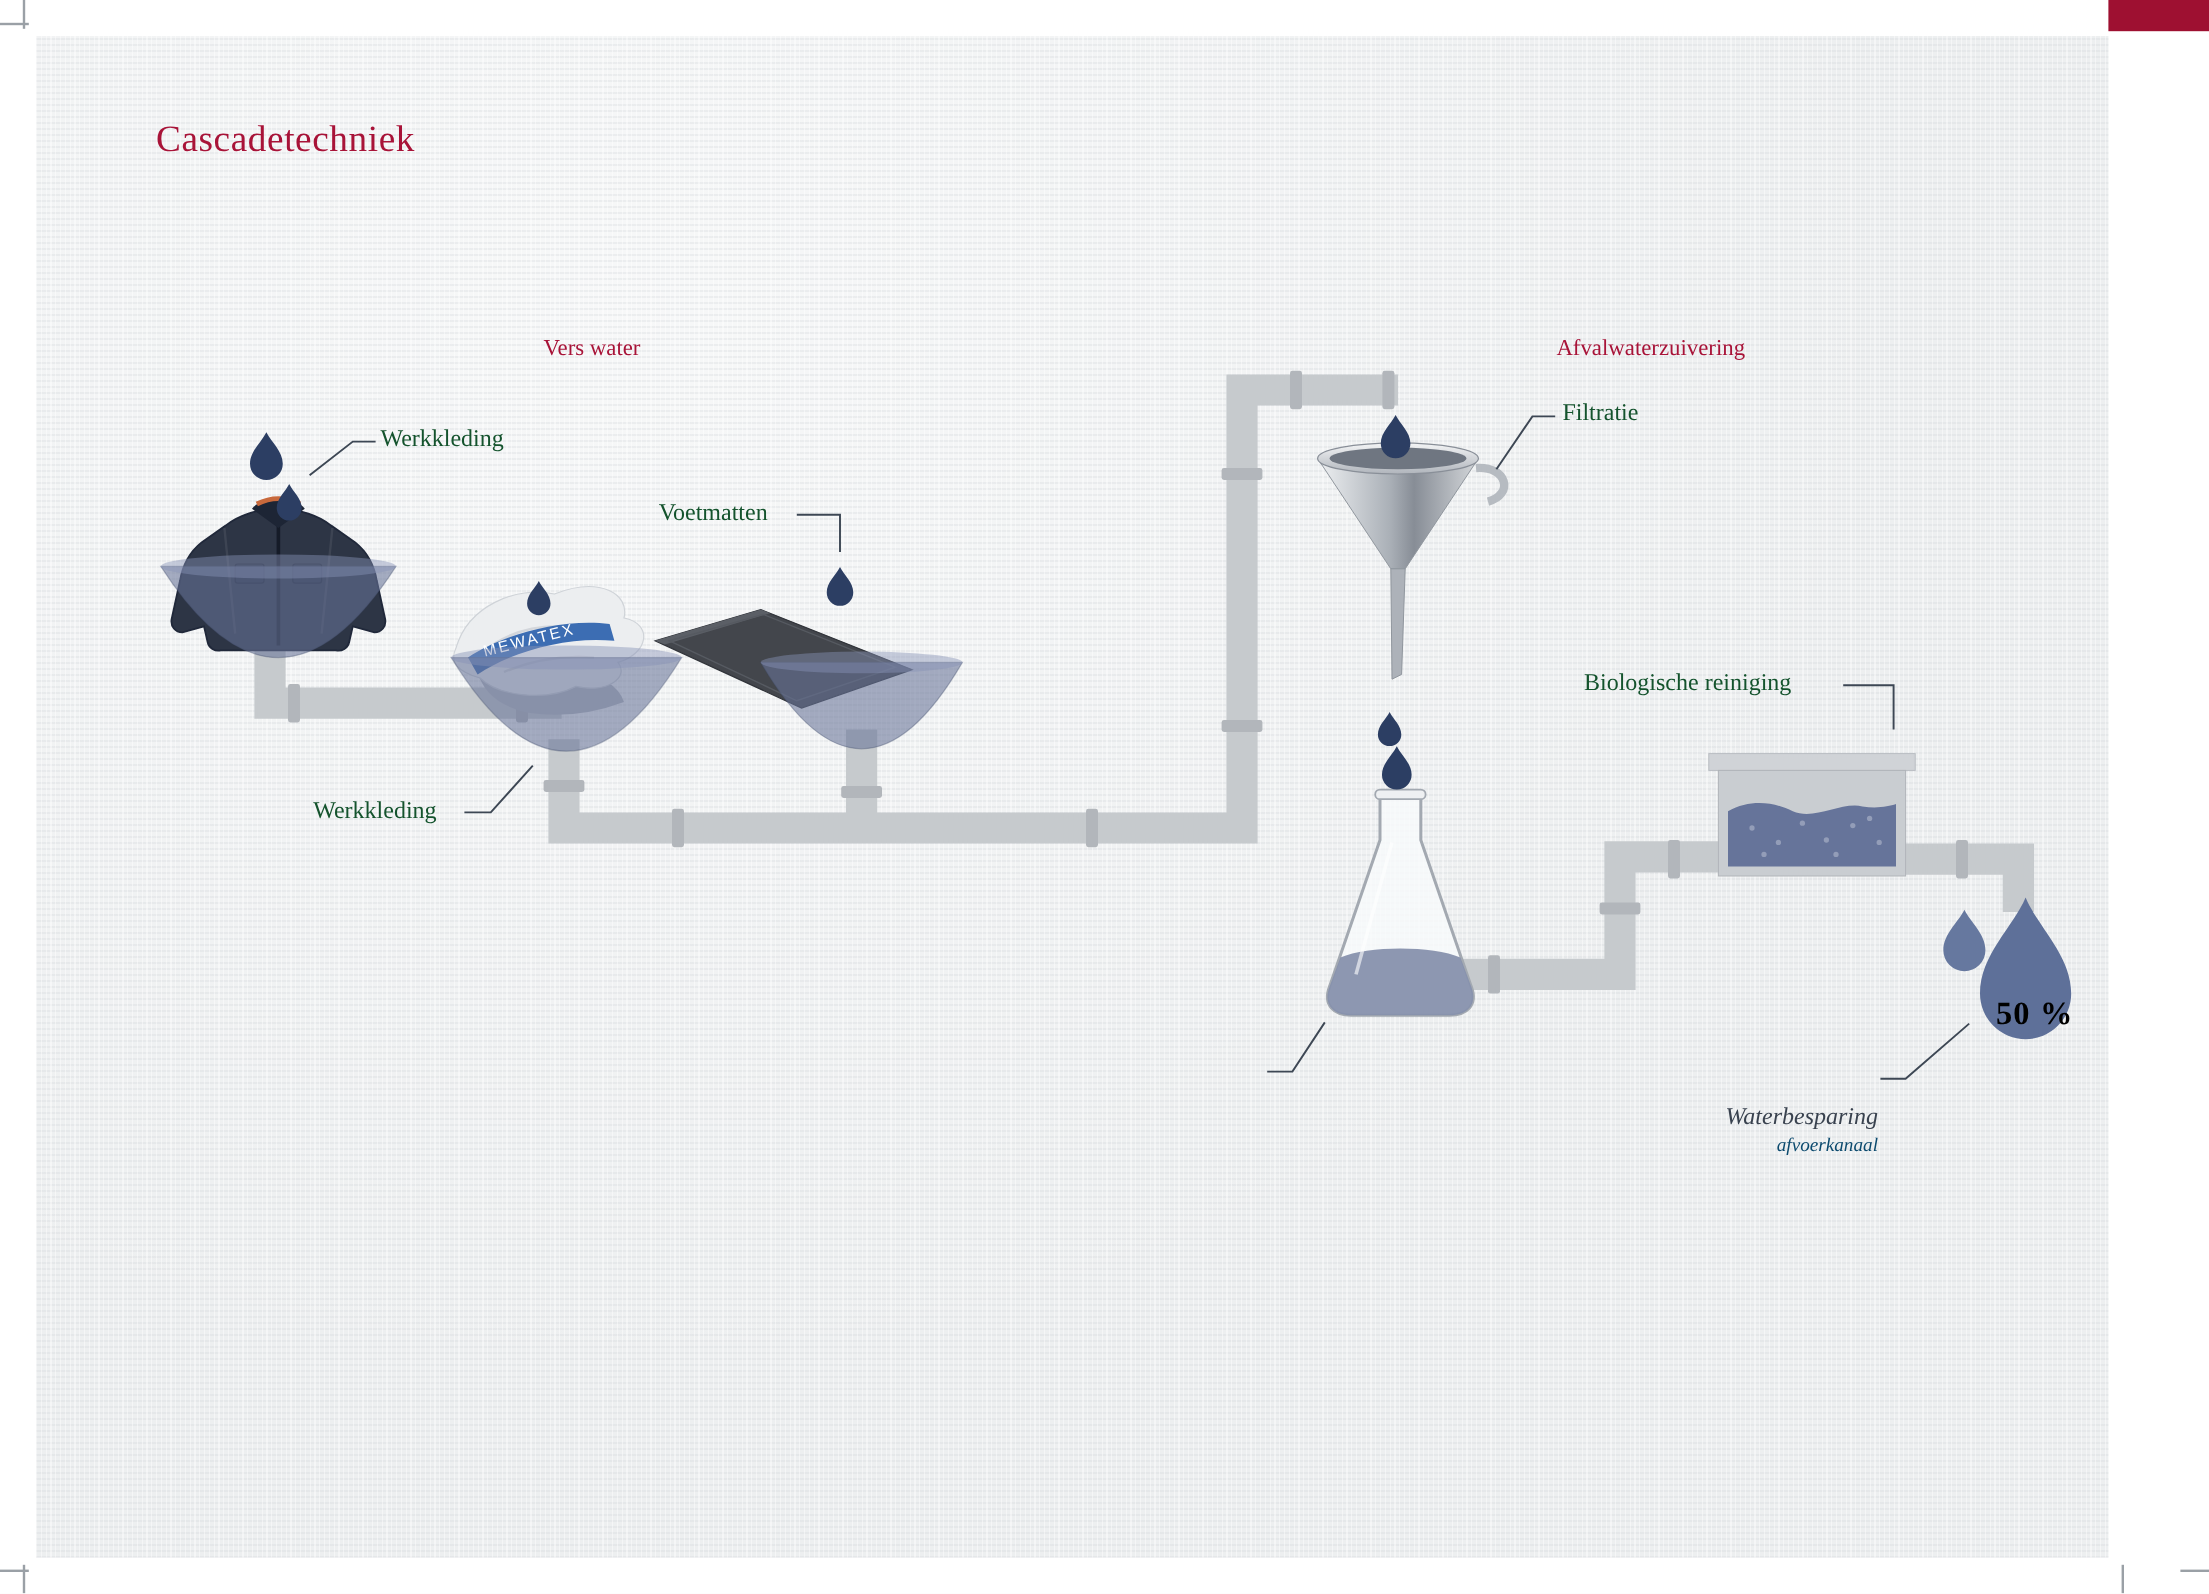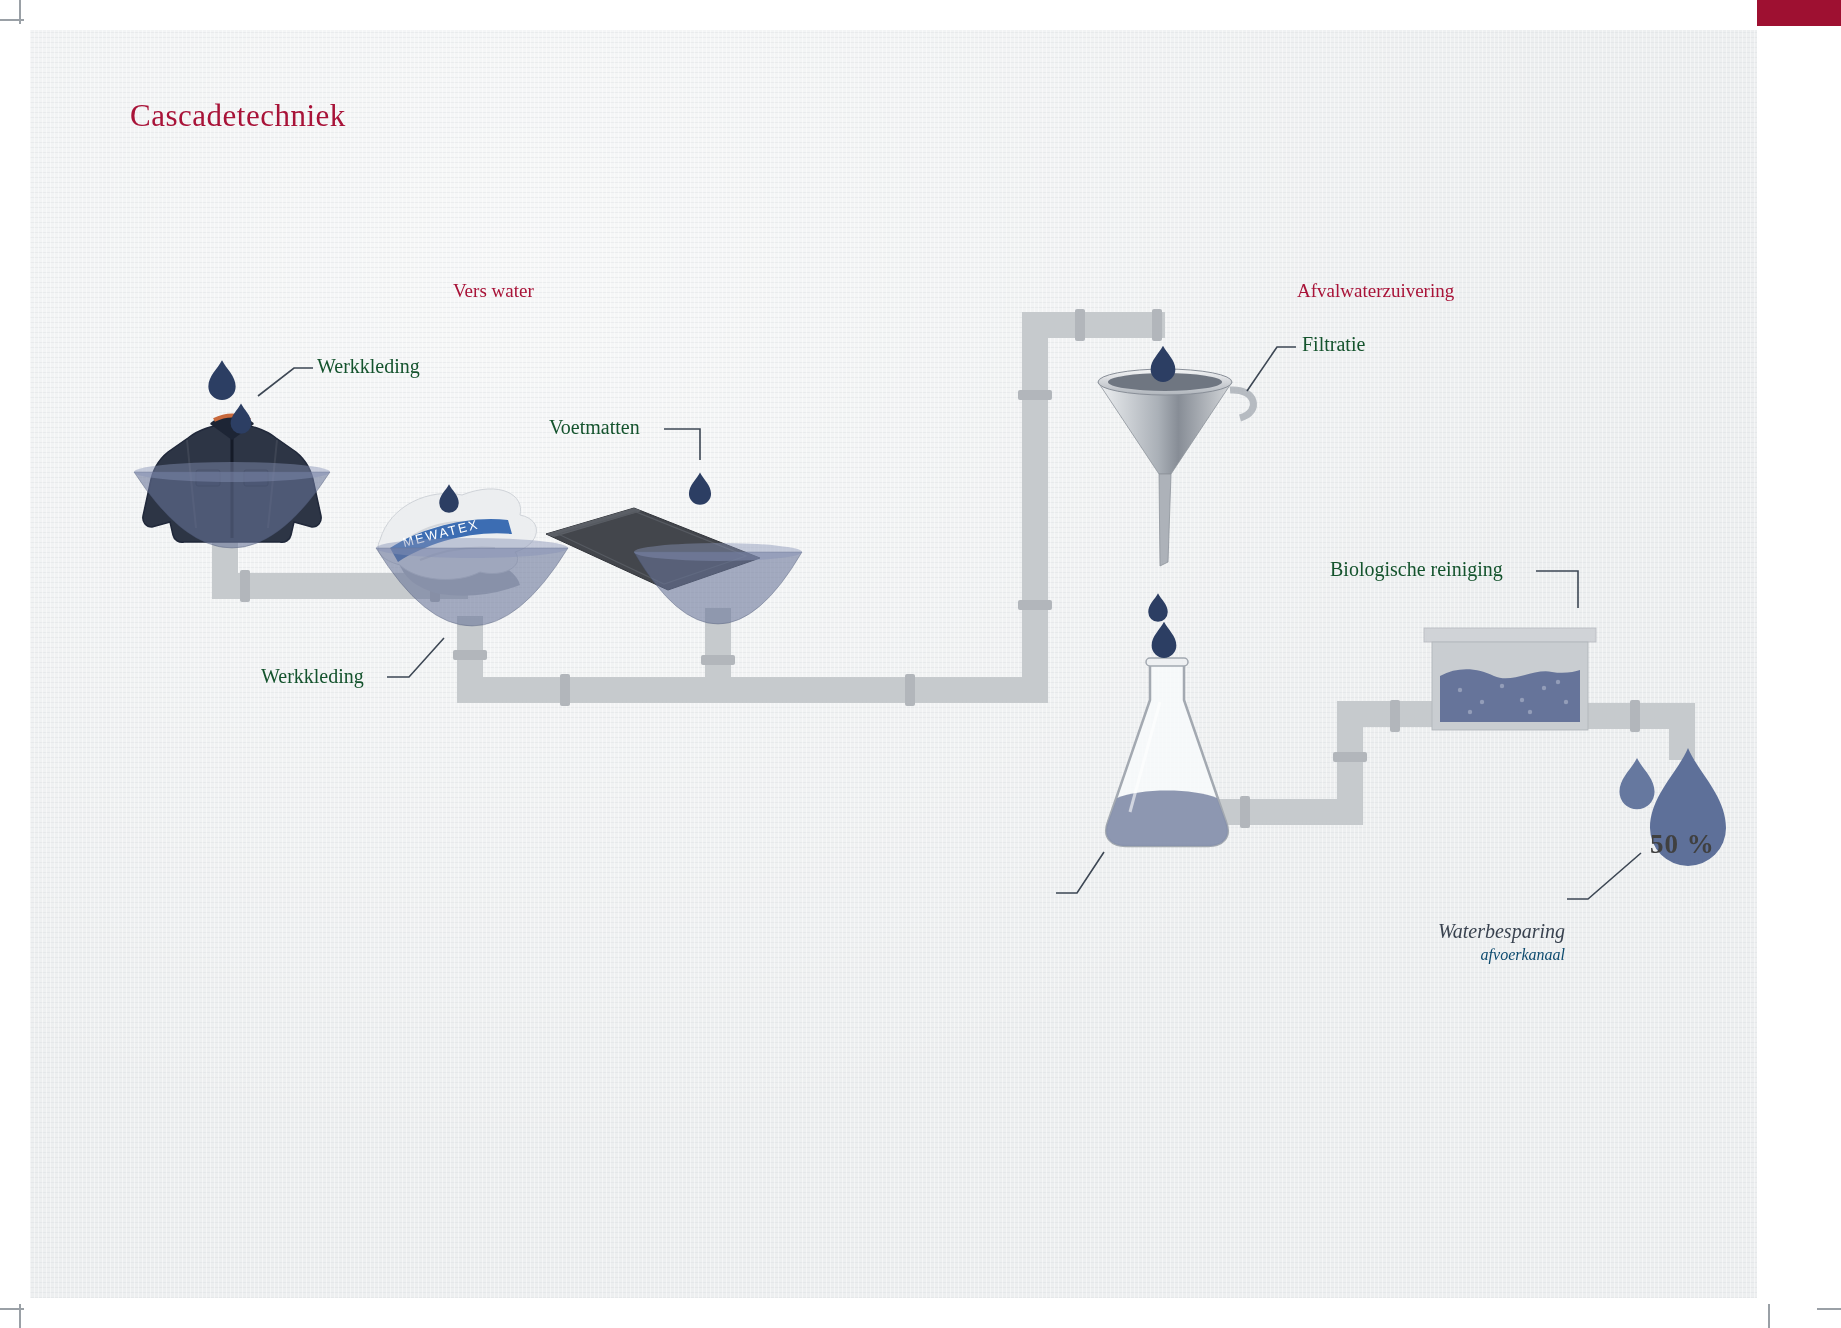--- a/index.html
+++ b/index.html
@@ -16,22 +16,22 @@
       radial-gradient(ellipse at 28% 18%, rgba(255,255,255,.55), rgba(0,0,0,0) 62%);
   }
   .cropmark{position:absolute;background:#9aa0a6;}
   .colorbar{position:absolute;left:1757px;top:0;width:84px;height:26px;background:#9e1031;}
   .art{position:absolute;left:0;top:0;pointer-events:none;}
   .label{position:absolute;color:#14532d;font-size:20px;white-space:nowrap;}
   .label.red{color:#a81338;font-size:19px;}
   .title{position:absolute;left:130px;top:98px;color:#a81338;font-size:31px;letter-spacing:.5px;white-space:nowrap;}
   .rightblock{position:absolute;text-align:right;color:#39424f;font-size:20px;line-height:1.32;}
   .sub{font-size:16px;color:#0c4a6e;}
-  .dropvalue{position:absolute;left:1650px;top:829px;width:78px;text-align:left;
-    color:#404040;font-size:27px;font-weight:bold;letter-spacing:1px;}
+  .dropvalue{position:absolute;left:1650px;top:829px;width:78px;text-align:right;
+    color:#000000;font-size:27px;font-weight:bold;letter-spacing:1px;}
 </style>
 </head>
 <body>
 
 <div class="page">
 
   <div class="cropmark" style="left:19px;top:0;width:2px;height:24px;"></div>
   <div class="cropmark" style="left:0;top:19px;width:24px;height:2px;"></div>
   <div class="cropmark" style="left:1768px;top:0;width:2px;height:24px;"></div>
   <div class="cropmark" style="left:1817px;top:19px;width:24px;height:2px;"></div>
@@ -187,21 +187,21 @@
 
   <div class="title">Cascadetechniek</div>
 
   <div class="label red" style="left:413px;top:280px;margin-left:40px;">Vers water</div>
   <div class="label red" style="left:1297px;top:280px;">Afvalwaterzuivering</div>
 
   <div class="label" style="left:317px;top:355px;">Werkkleding</div>
   <div class="label" style="left:549px;top:416px;">Voetmatten</div>
   <div class="label" style="left:261px;top:665px;">Werkkleding</div>
   <div class="label" style="left:1302px;top:333px;">Filtratie</div>
-  <div class="label" style="left:1320px;top:558px;margin-left:10px;">Biologische reiniging</div>
+  <div class="label" style="left:1320px;top:558px;">Biologische reiniging</div>
 
 
   <div class="rightblock" style="left:1390px;top:918px;width:175px;font-style:italic;">
     <div>Waterbesparing</div>
     <div class="sub">afvoerkanaal</div>
   </div>
 
   <div class="dropvalue">50 %</div>
 
 </div>

